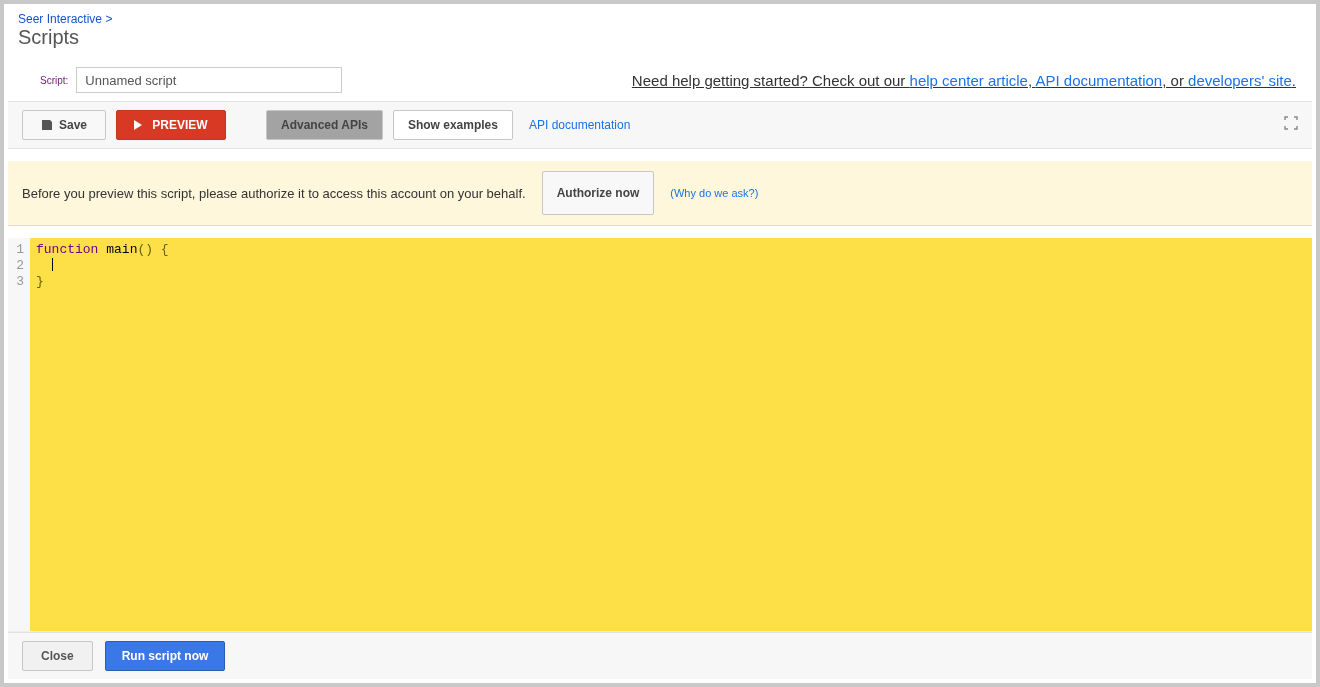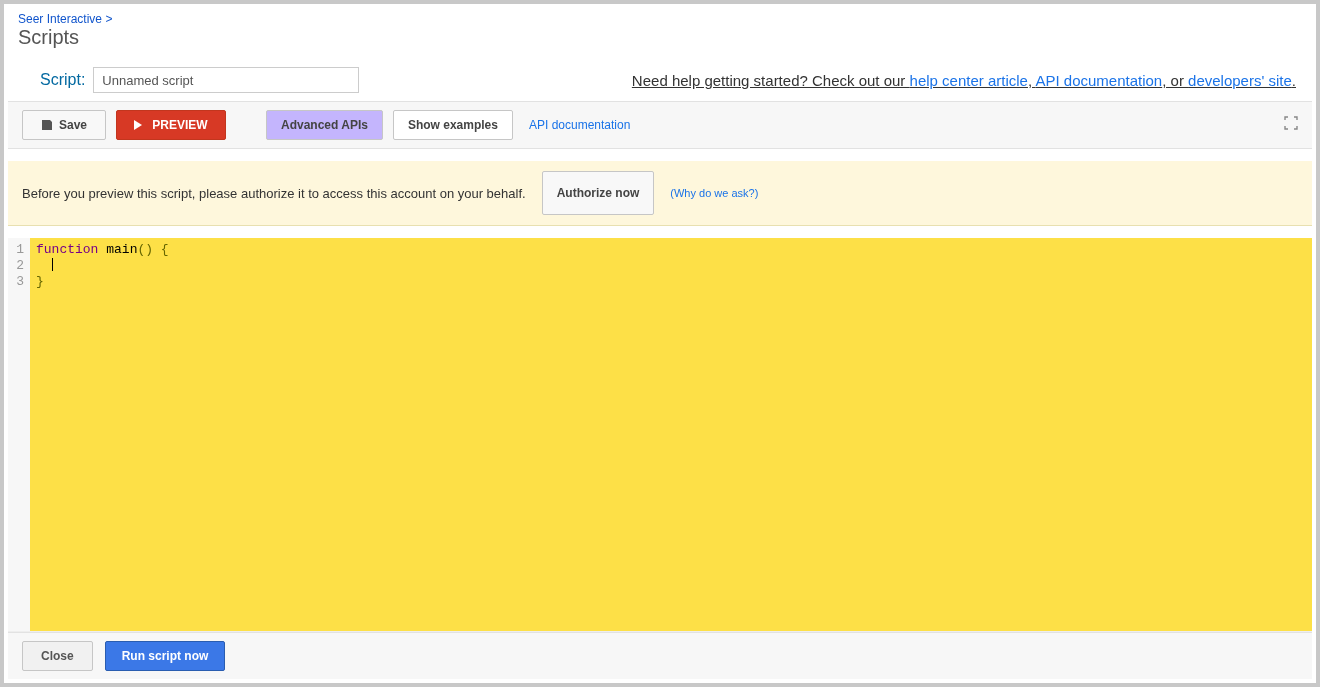--- a/index.html
+++ b/index.html
@@ -33,22 +33,22 @@
     color: #555;
     margin: 0;
     font-weight: normal;
   }
   .script-row {
     display: flex;
     align-items: center;
     padding: 14px 14px 8px 36px;
   }
   .script-label {
-    font-size: 16px;
-    color: #0369a1;
+    font-size: 10px;
+    color: #701a75;
     margin-right: 8px;
   }
   .script-input {
     width: 266px;
     height: 26px;
     border: 1px solid #ccc;
     padding: 4px 8px;
     font-size: 13px;
     color: #555;
   }
@@ -86,21 +86,21 @@
     gap: 6px;
   }
   .btn-save { width: 84px; background:#f8f8f8;}
   .btn-preview {
     background: #d73925;
     border-color: #c2361e;
     color: #fff;
     width: 110px;
   }
   .btn-preview svg { margin-right: 4px; }
-  .btn-advanced { background:#c4b5fd;}
+  .btn-advanced { background:#a3a3a3;}
   .btn-examples { background:#fff;}
   .api-link {
     font-size: 12px;
     color: #1a73e8;
     text-decoration: none;
     margin-left: 6px;
   }
   .fullscreen-icon {
     margin-left: auto;
     cursor: pointer;

